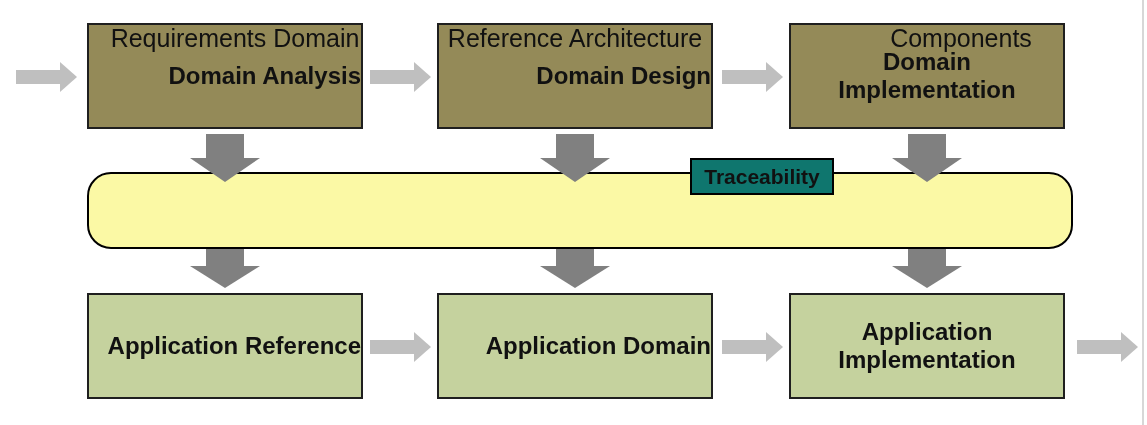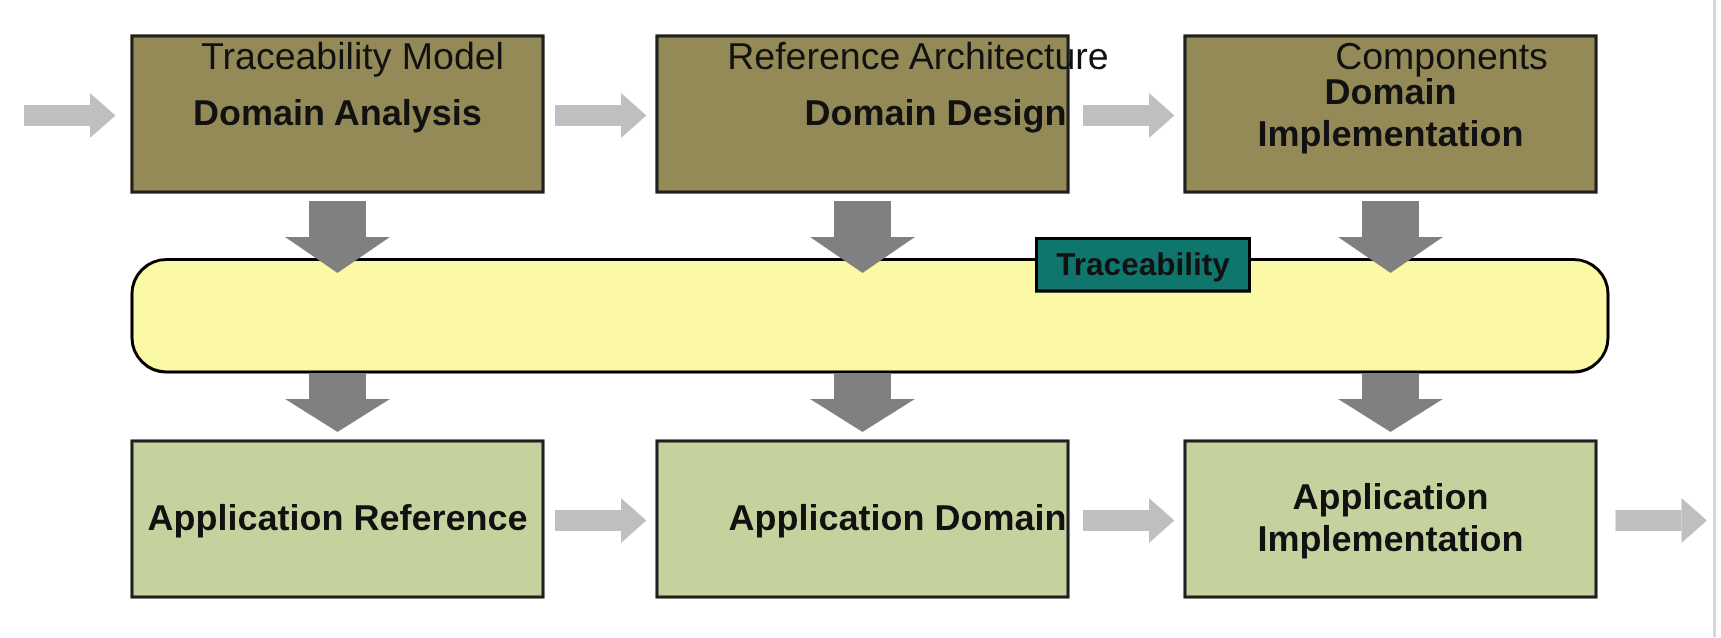--- a/index.html
+++ b/index.html
@@ -28,21 +28,21 @@
     justify-content: center;
     text-align: center;
     font-weight: bold;
     font-size: 24px;
     line-height: 1.18;
     color: #111111;
     white-space: pre-line;
   }
   .proc-box.domain { background: #948a58; top: 23px; }
   .proc-box.application { background: #c5d29e; top: 293px; }
-  .col1 { left: 87px; }
+  .col1 { left: 87px; justify-content: flex-end; }
   .col2 { left: 437px; justify-content: flex-end; }
   .col3 { left: 789px; }
 
   
   .band {
     position: absolute;
     left: 87px;
     top: 172px;
     width: 986px;
     height: 77px;
@@ -58,21 +58,21 @@
     height: 77px;
     width: 276px;
     display: flex;
     align-items: center;
     justify-content: center;
     font-size: 25px;
     color: #111111;
     z-index: 2;
   }
   .band-label.b1 { left: 97px; }
-  .band-label.b2 { left: 437px; padding-left: 37px; }
+  .band-label.b2 { left: 437px; }
   .band-label.b3 { left: 823px; }
 
   .trace-tag {
     position: absolute;
     left: 690px;
     top: 158px;
     width: 144px;
     height: 37px;
     box-sizing: border-box;
     background: #0f766e;
@@ -171,21 +171,21 @@
   <div class="v-arrow upper vcol2">
     <div class="shaft"></div>
     <div class="head"></div>
   </div>
   <div class="v-arrow upper vcol3">
     <div class="shaft"></div>
     <div class="head"></div>
   </div>
 
   <div class="band"></div>
-  <div class="band-label b1">Traceability Model</div>
+  <div class="band-label b1">Requirements Domain</div>
   <div class="band-label b2">Reference Architecture</div>
   <div class="band-label b3">Components</div>
 
   <div class="trace-tag">
     <span>Traceability</span>
   </div>
 
   <div class="v-arrow lower vcol1">
     <div class="shaft"></div>
     <div class="head"></div>

